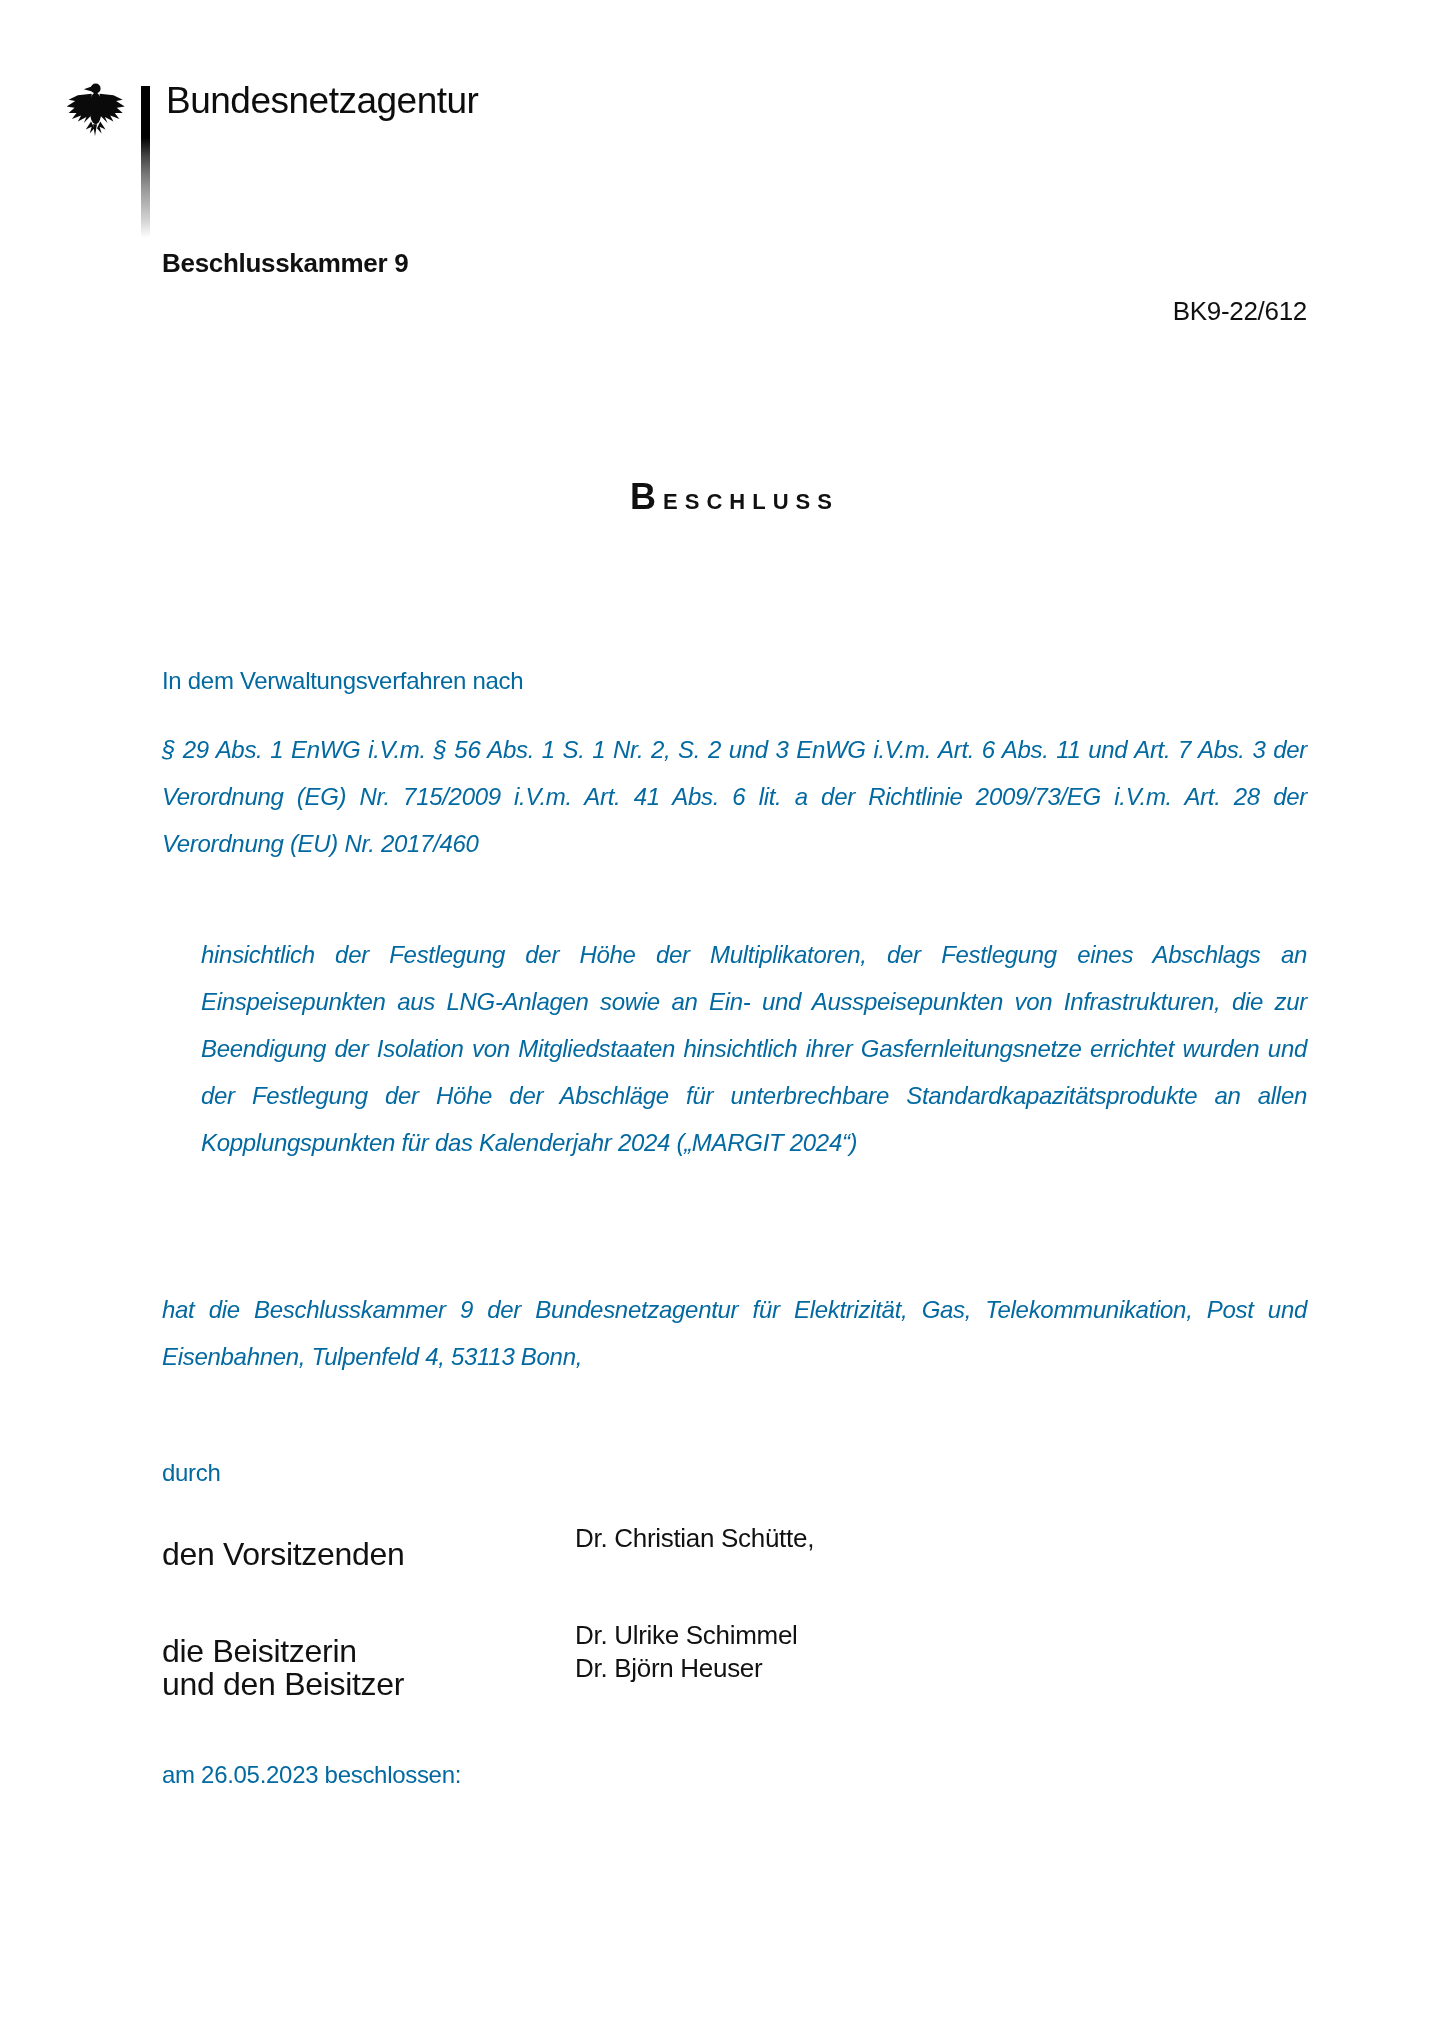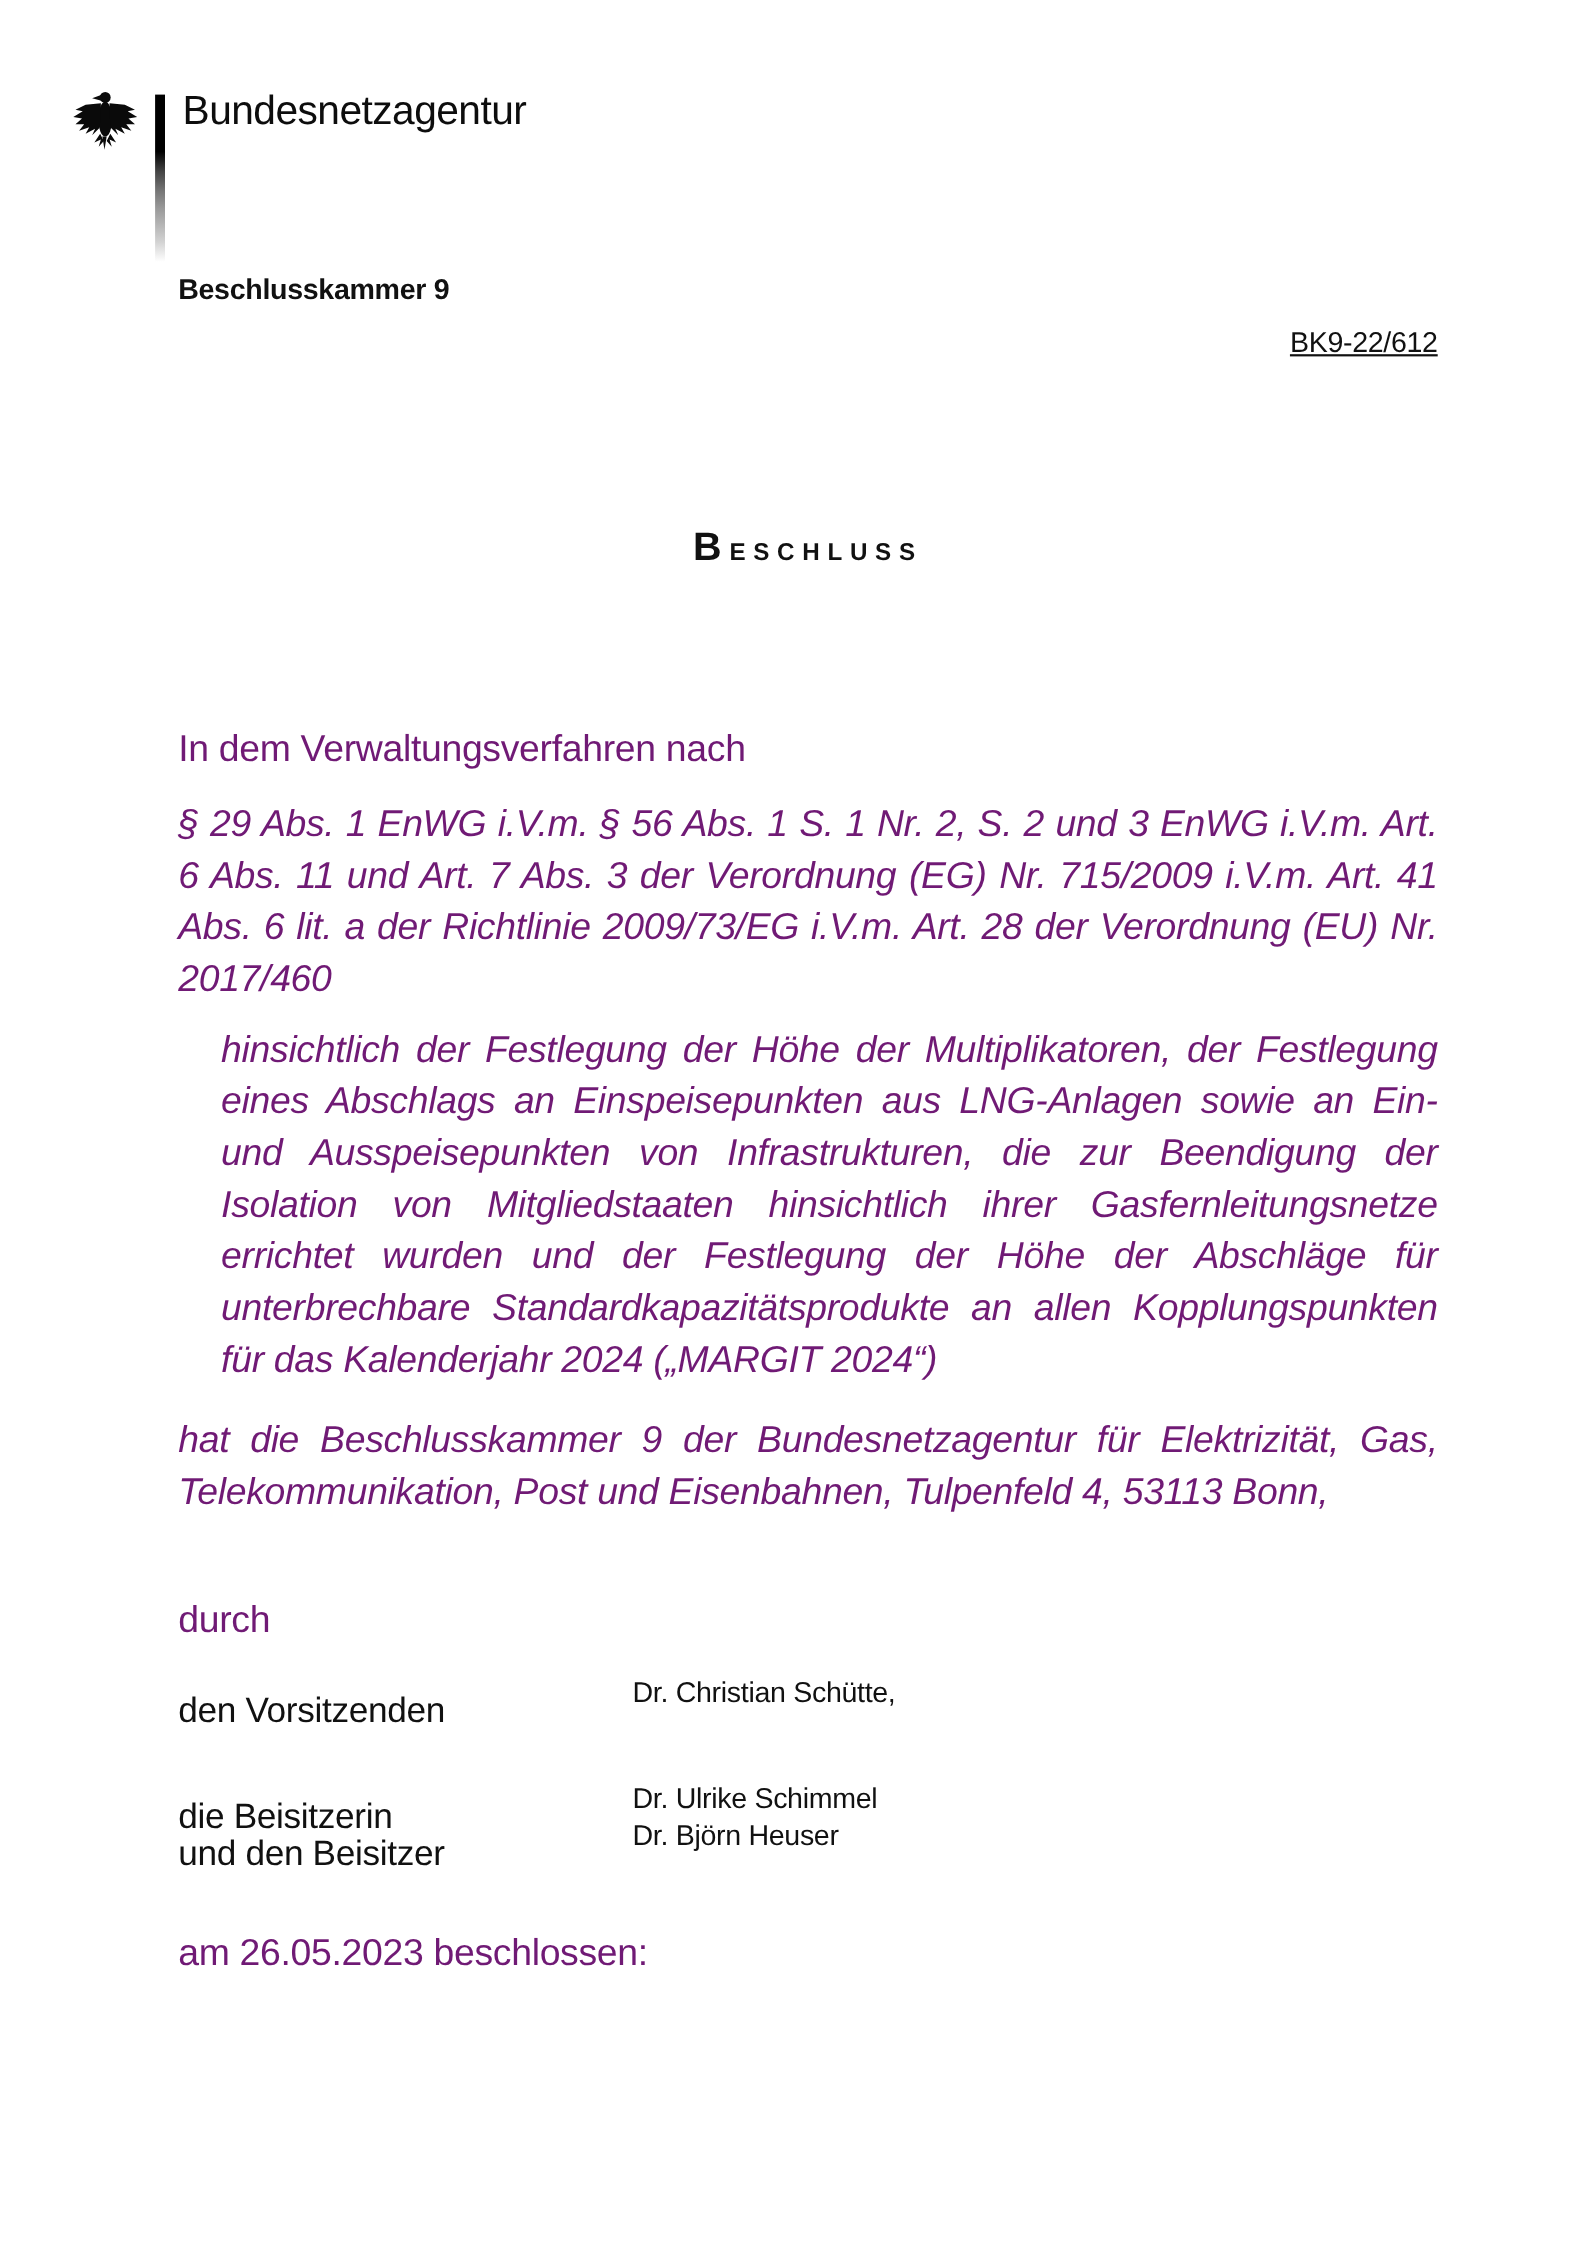--- a/index.html
+++ b/index.html
@@ -35,42 +35,42 @@
     color: #0d0d0d;
   }
   .department {
     left: 162px; top: 247px;
     font-size: 26px; line-height: 32px;
     font-weight: bold; letter-spacing: -0.3px;
   }
   .case-number {
     left: 162px; top: 295px; width: 1145px;
     font-size: 26px; line-height: 32px;
-    text-align: right; letter-spacing: -0.3px; text-decoration: underline;
+    text-align: right; letter-spacing: -0.3px;
   }
 
   
   .doc-title {
     left: 162px; top: 476px; width: 1145px;
     text-align: center;
     font-weight: bold;
     white-space: nowrap;
   }
   .doc-title .cap {
     font-size: 36px; letter-spacing: 7px;
   }
   .doc-title .rest {
     font-size: 22px; letter-spacing: 7px;
   }
 
   
   .bodytext {
-    font-size: 34px;
+    font-size: 24px;
     letter-spacing: -0.3px;
-    color: #701a75;
+    color: #0369a1;
   }
   .single { line-height: 32px; }
   .para {
     line-height: 47px;
     text-align: justify;
     font-style: italic;
   }
   .intro      { left: 162px; top: 665px;  width: 1145px; }
   .legal      { left: 162px; top: 726px;  width: 1145px; }
   .subject    { left: 201px; top: 931px;  width: 1106px; }

